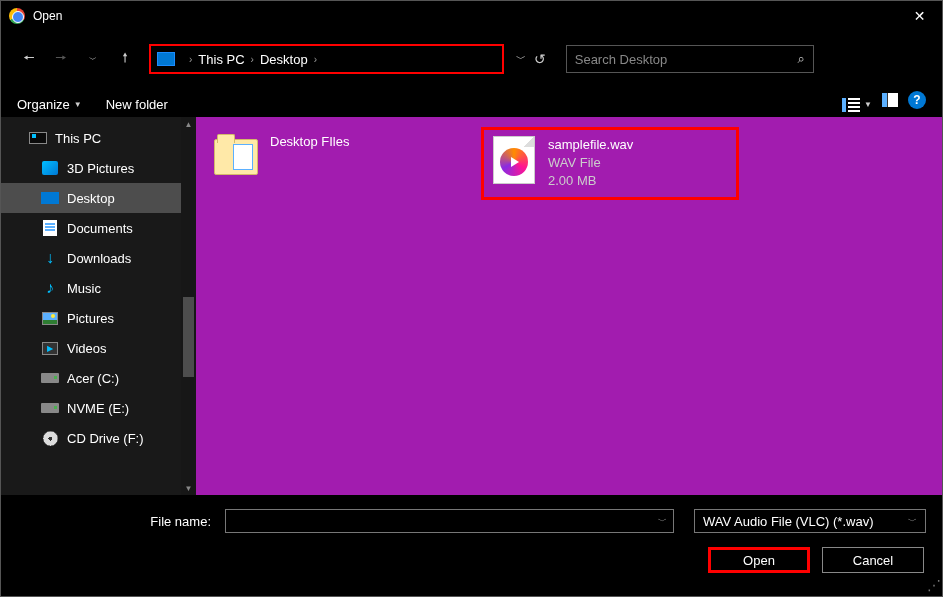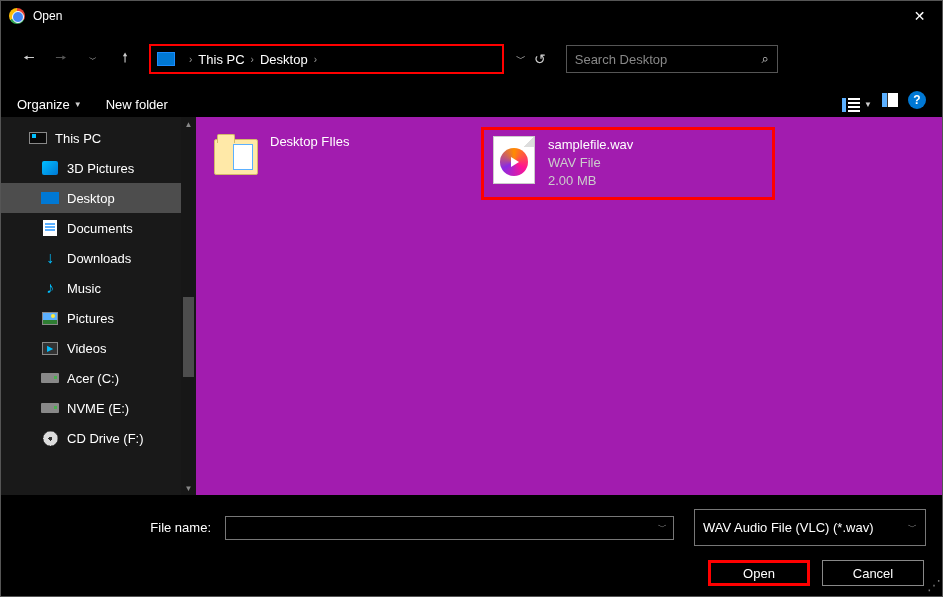--- a/index.html
+++ b/index.html
@@ -16,21 +16,21 @@
   .navrow { height: 40px; display:flex; align-items:center; padding: 0 10px 0 16px; gap: 8px; margin-top:8px; }
   .navbtn { width:24px; height:24px; display:flex; align-items:center; justify-content:center; color:#ccc; }
   .navbtn.disabled{color:#555;}
   .addr { flex:1; display:flex; align-items:center; height:30px; border:2px solid #ff0000; padding:0 6px; max-width:355px; margin-left:4px;}
   .addr .monitor-icon{width:18px;height:14px;background:#0078d4;border:1px solid #1a8cff;position:relative;margin-right:8px;}
   .crumb{display:flex;align-items:center;}
   .crumb .sep{margin:0 6px;color:#999;font-size:10px;}
   .addr-tail{display:flex;align-items:center;gap:8px;margin-left:4px;}
   .addr-tail .dd{font-size:10px;color:#ccc;}
   .refresh{font-size:14px;color:#ccc;display:inline-block;transform:scaleX(-1);}
-  .search{width:212px;height:28px;border:1px solid #555;display:flex;align-items:center;padding:0 8px;color:#888;margin-left:12px;}
+  .search{width:248px;height:28px;border:1px solid #555;display:flex;align-items:center;padding:0 8px;color:#888;margin-left:12px;}
   .search .mag{margin-left:auto;color:#ccc;}
 
   .toolbar{height:34px;display:flex;align-items:center;padding:0 16px;gap:24px;margin-top:4px;}
   .toolbar .sp{margin-left:auto;}
   .tbbtn{display:flex;align-items:center;gap:4px;color:#fff;margin-top:9px;}
   .tbbtn .dd{font-size:8px;color:#ccc;}
   .viewicons{display:flex;align-items:center;gap:10px;}
   .view1{width:18px;height:14px;position:relative;}
   .view1::before{content:"";position:absolute;left:0;top:0;width:4px;height:100%;background:#5bb0ff;}
   .view1::after{content:"";position:absolute;left:6px;top:0;right:0;height:100%;background:linear-gradient(#fff 0 2px,transparent 2px 4px,#fff 4px 6px,transparent 6px 8px,#fff 8px 10px,transparent 10px 12px,#fff 12px 14px);}
@@ -63,33 +63,33 @@
   .ico-drive::after{content:"";position:absolute;right:2px;top:3px;width:3px;height:3px;background:#4caf50;}
   .ico-cd{width:15px;height:15px;border-radius:50%;background:radial-gradient(circle,#333 0 2px,#ddd 2px 7px,#888 7px);}
 
   .content{flex:1;background:#a21caf;padding:10px 10px;position:relative;display:flex;gap:10px;align-items:flex-start;}
   .item{display:flex;align-items:flex-start;gap:10px;padding:6px;width:265px;}
   .item .thumb{width:48px;height:48px;display:flex;align-items:center;justify-content:center;flex-shrink:0;}
   .folder-icon{width:44px;height:36px;background:#ffe9a8;border-radius:2px;position:relative;border:1px solid #d4b96a;}
   .folder-icon::before{content:"";position:absolute;top:-6px;left:2px;width:16px;height:8px;background:#ffe9a8;border-radius:2px 2px 0 0;border:1px solid #d4b96a;border-bottom:none;}
   .folder-icon::after{content:"";position:absolute;right:4px;top:4px;width:18px;height:24px;background:#fff;border:1px solid #5bb0ff;}
   .item .meta{line-height:1.4;}
-  .item.highlighted{border:3px solid #ff0000;width:294px;}
+  .item.highlighted{border:3px solid #ff0000;width:258px;}
   .wav-icon{width:42px;height:48px;background:#fff;position:relative;border:1px solid #ccc;}
   .wav-icon::before{content:"";position:absolute;right:0;top:0;width:10px;height:10px;background:linear-gradient(135deg,transparent 50%,#ddd 50%);}
   .wav-play{position:absolute;left:50%;top:55%;transform:translate(-50%,-50%);width:24px;height:24px;border-radius:50%;background:#000;display:flex;align-items:center;justify-content:center;}
   .wav-play::before{content:"";position:absolute;inset:-2px;border-radius:50%;background:conic-gradient(#ff8c00,#ff1493,#8a2be2,#ff8c00);z-index:-1;}
   .wav-play::after{content:"";width:0;height:0;border-left:8px solid #fff;border-top:5px solid transparent;border-bottom:5px solid transparent;margin-left:2px;}
 
   .footer{padding: 14px 16px 16px 16px;}
   .fnrow{display:flex;align-items:center;gap:8px;}
   .fnlabel{width:200px;text-align:right;padding-right:6px;}
   .fncombo{flex:1;height:24px;border:1px solid #777;display:flex;align-items:center;padding:0 6px;max-width:450px;}
   .fncombo .dd{margin-left:auto;font-size:9px;color:#ccc;}
-  .filter{width:232px;height:37px;border:1px solid #777;display:flex;align-items:center;padding:0 8px;margin-left:12px;}
+  .filter{width:232px;height:24px;border:1px solid #777;display:flex;align-items:center;padding:0 8px;margin-left:12px;}
   .filter .dd{margin-left:auto;font-size:9px;color:#ccc;}
   .btnrow{display:flex;justify-content:flex-end;gap:12px;margin-top:14px;padding-right:2px;}
   .btn{width:102px;height:26px;border:1px solid #888;display:flex;align-items:center;justify-content:center;}
   .btn.primary{border:3px solid #ff0000;}
   .resize{position:absolute;right:3px;bottom:3px;width:12px;height:12px;color:#777;font-size:14px;line-height:8px;}
 </style>
 </head>
 <body>
 
 <div class="dialog">

